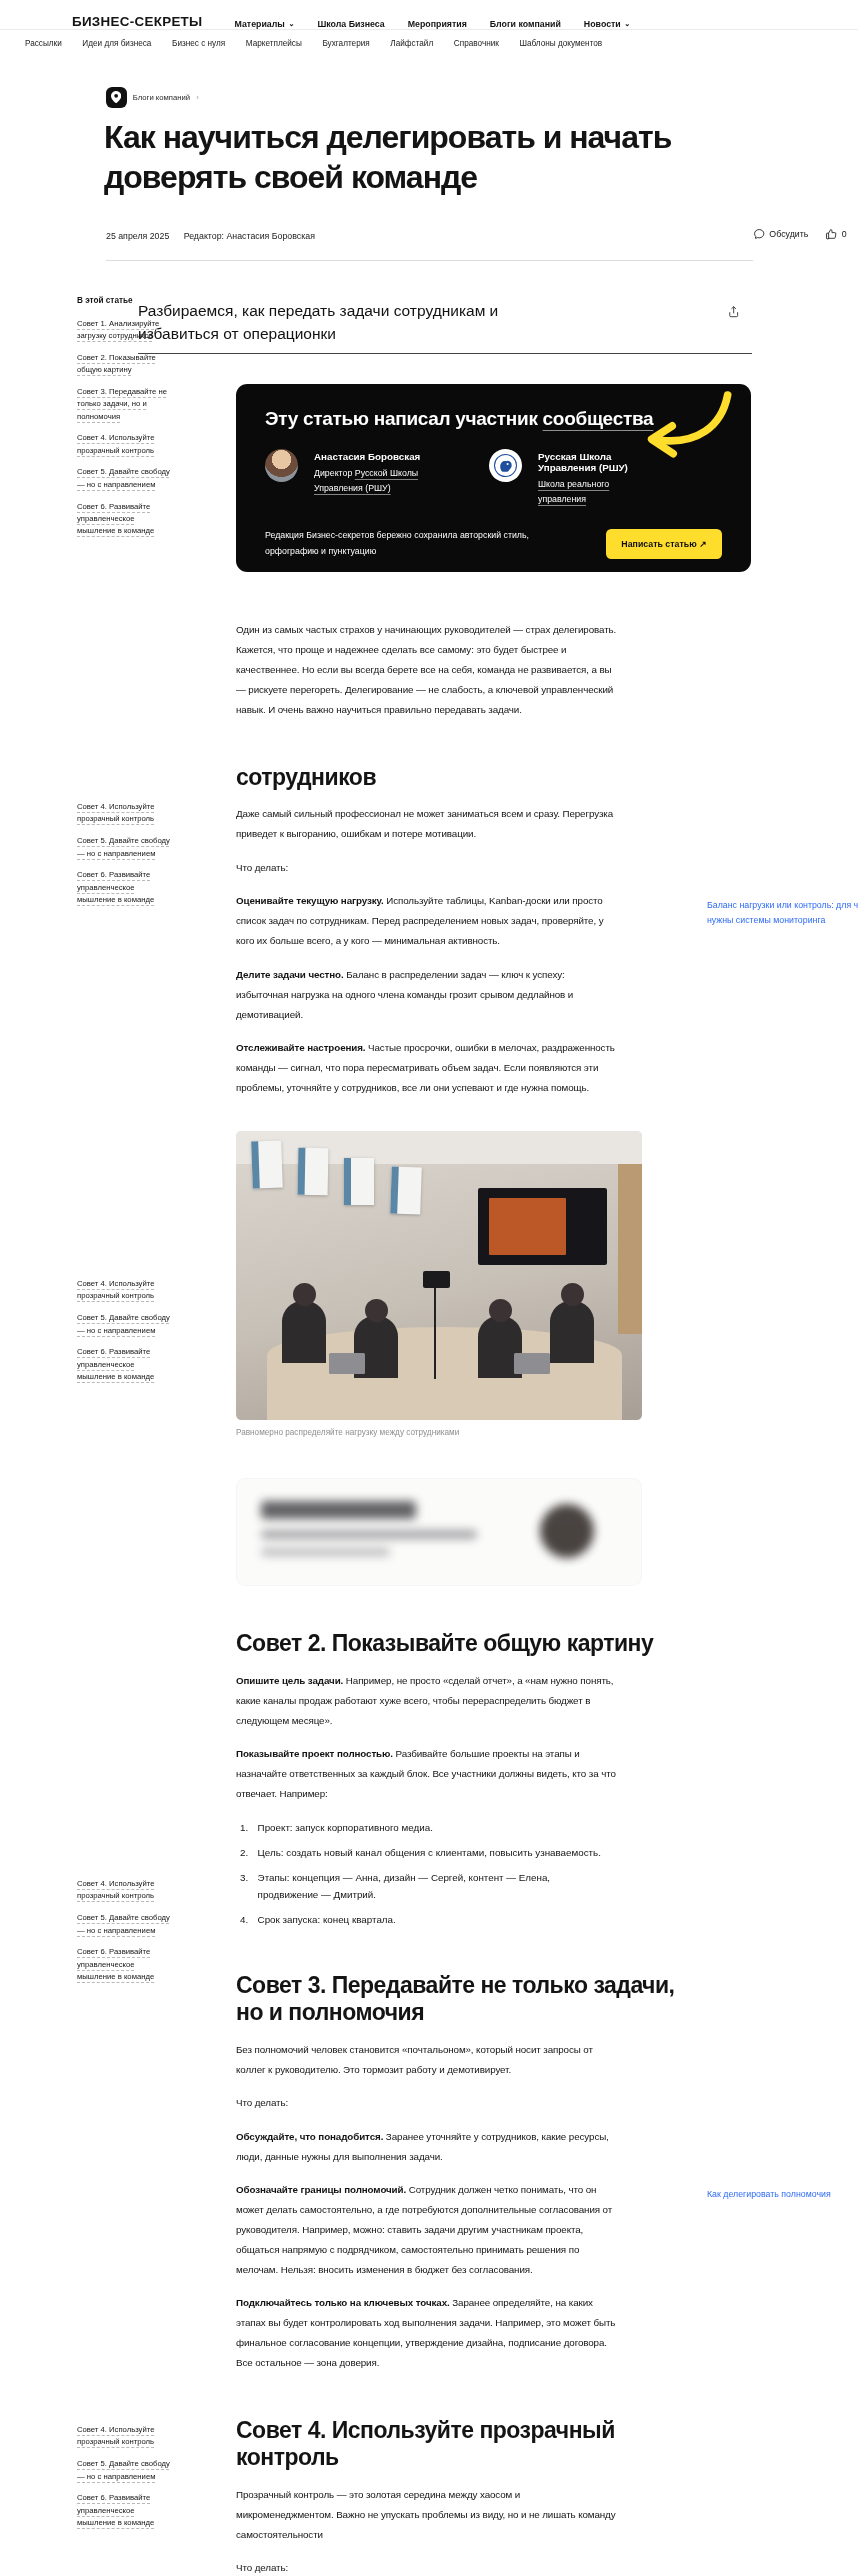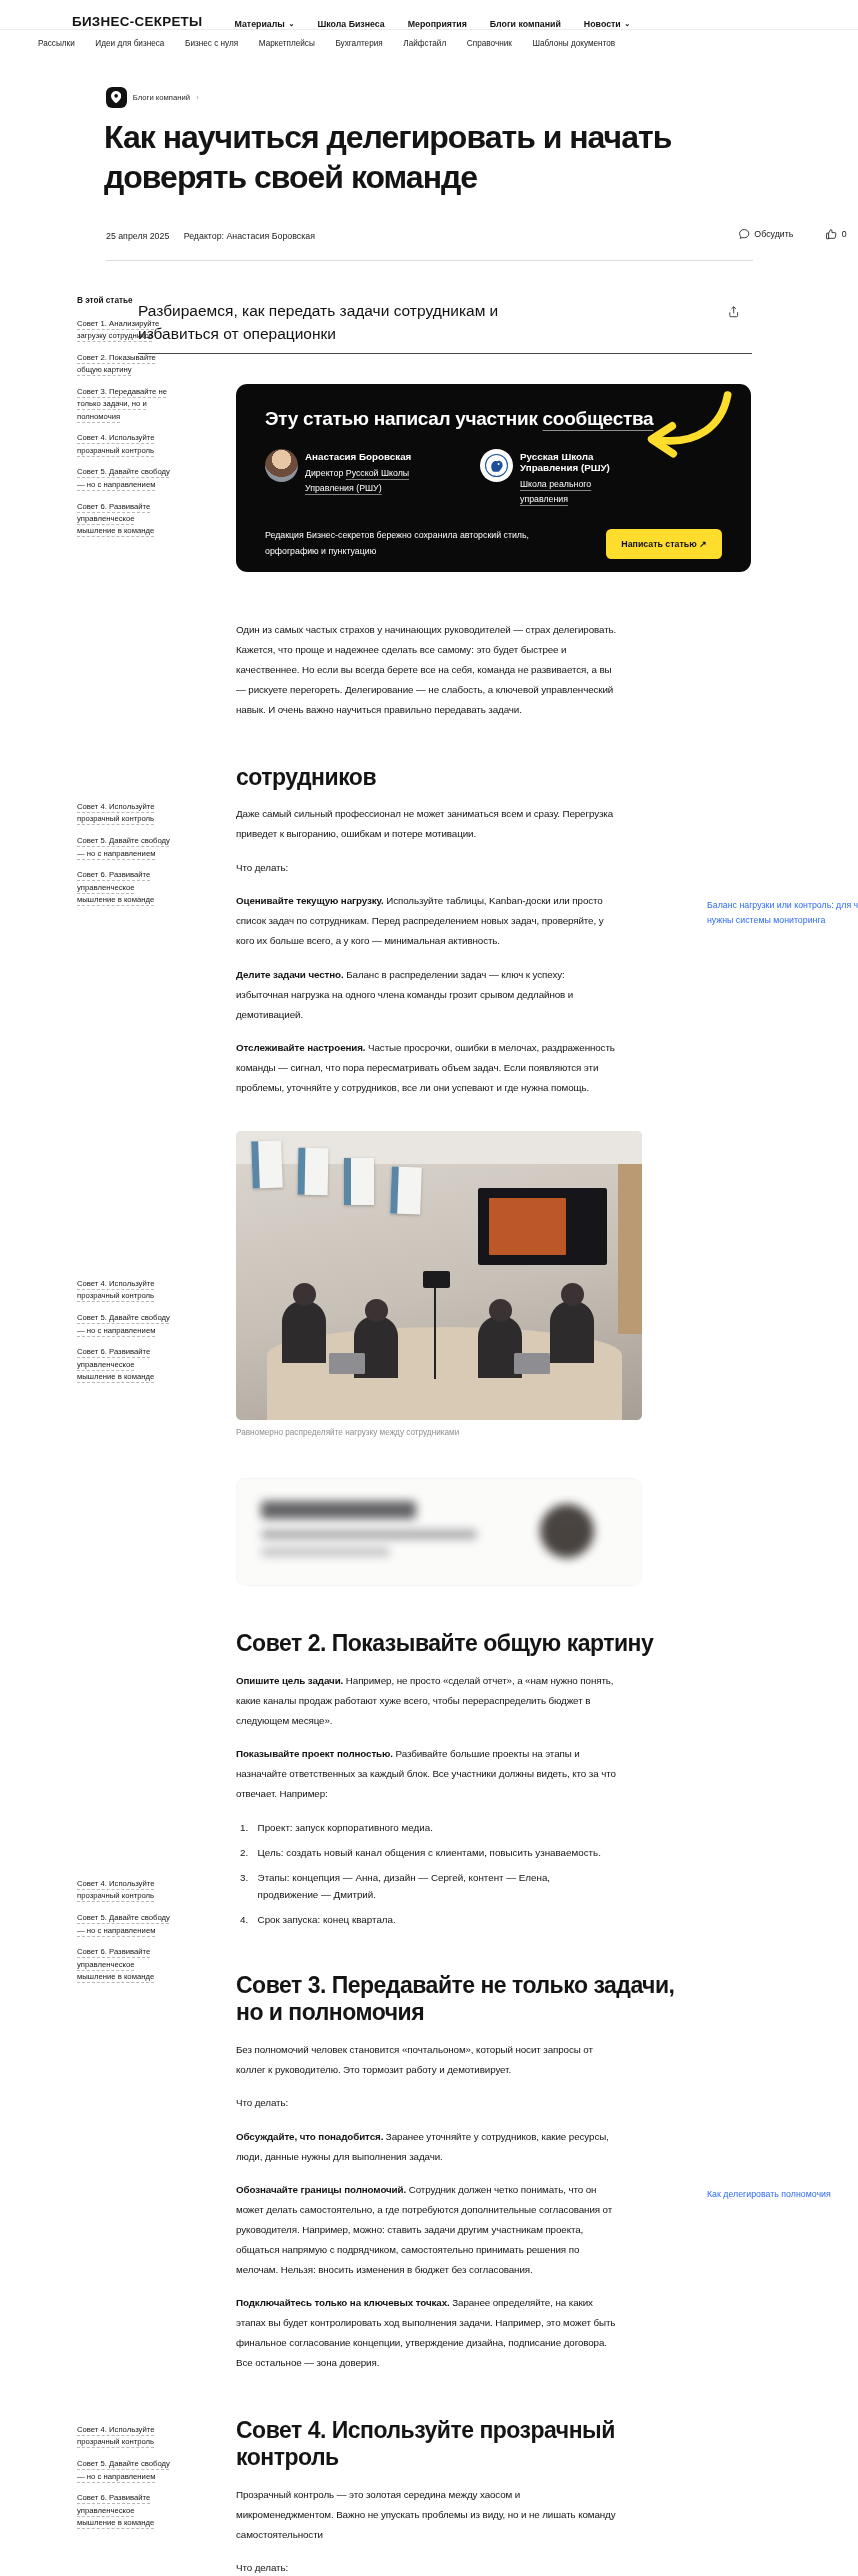--- a/index.html
+++ b/index.html
@@ -8,32 +8,32 @@
     width:858px; height:3902px; position:relative; overflow:hidden;
     font-family:"Liberation Sans", sans-serif; color:#141414;
     -webkit-font-smoothing:antialiased;
   }
   
   .hdr-row1 { height:30px; display:flex; align-items:flex-end; border-bottom:0.5px solid #ebebeb;padding-left:47px; }
   .logo { font-size:13.4px; font-weight:900; letter-spacing:0.3px; margin-left:25px; white-space:nowrap; }
   .nav { display:flex; gap:23px; margin-left:32px; }
   .nav-item { font-size:8.8px; font-weight:700; white-space:nowrap; cursor:pointer; display:flex; align-items:center; gap:3.6px; }
   .chev { font-size:7.2px; font-weight:700; transform:translateY(-1px); }
-  .hdr-row2 { height:26px; display:flex; align-items:center; gap:20.6px; padding-left:38px; }
+  .hdr-row2 { height:26px; display:flex; align-items:center; gap:20.6px; padding-left:25px; }
   .subnav-item { font-size:8.2px; font-weight:500; color:#1d1d1d; white-space:nowrap; cursor:pointer; }
 
   
   .crumb { position:absolute; left:106px; top:87px; display:flex; align-items:center; gap:6.2px; cursor:pointer; }
   .crumb-logo { width:20.6px; height:20.6px; border-radius:6.2px; background:#111; display:flex; align-items:center; justify-content:center; }
   .crumb-label { font-size:7.7px; color:#2b2b2b; }
   .crumb-chev { font-size:7.7px; color:#9a9a9a; }
   h1.title { position:absolute; left:104px; top:117px; font-size:32px; line-height:40px; font-weight:900; letter-spacing:-1px; }
   h1.title span { display:block; white-space:nowrap; }
   .byline { position:absolute; left:106px; top:231px; display:flex; gap:14.4px; font-size:8.8px; color:#1b1b1b; }
-  .meta { position:absolute; top:228px; right:11.3px; display:flex; align-items:center; gap:32px; }
+  .meta { position:absolute; top:228px; right:11.3px; display:flex; align-items:center; gap:17px; }
   .meta-item { display:flex; align-items:center; gap:4.1px; font-size:8.8px; cursor:pointer; }
   .rule1 { position:absolute; left:106px; top:260px; width:647px; height:0.5px; background:#dcdcdc; }
 
   
   .article-body { position:absolute; left:0; top:291px; width:858px; height:3611px; }
 
   .toc { position:absolute; left:77px; width:93px; }
   .toc-title { font-size:8.2px; font-weight:700; margin-bottom:12.4px; }
   .toc-item { display:block; font-size:7.7px; line-height:12.4px; color:#161616; margin-bottom:9.3px; cursor:pointer;
     text-decoration:underline dashed #b8b8b8; text-underline-offset:3.1px; text-decoration-thickness:0.5px; }
@@ -43,21 +43,21 @@
   .lede { position:absolute; left:138px; top:8.2px; width:433px; font-size:15.5px; line-height:23px; font-weight:400; color:#121212; }
   .share-btn { position:absolute; left:727px; top:14.4px; cursor:pointer; }
   .rule2 { position:absolute; left:138px; top:62px; width:614px; height:0.5px; background:#454545; }
 
   
   .banner { position:absolute; left:236px; top:93px; width:515px; height:188px; background:#0a0a0a; border-radius:11.3px; padding:24px 29px 20.6px; color:#fff; }
   .banner-title { font-size:19px; font-weight:800; letter-spacing:-0.3px; white-space:nowrap; }
   .banner-title .u { text-decoration:underline; text-decoration-color:rgba(255,255,255,.55); text-underline-offset:4.6px; text-decoration-thickness:0.5px; cursor:pointer; }
   .banner-arrow { position:absolute; right:17.5px; top:7.2px; }
   .authors { display:flex; gap:57px; margin-top:18.5px; }
-  .author { display:flex; gap:7px; }
+  .author { display:flex; gap:16px; }
   .avatar { width:33px; height:33px; border-radius:50%; flex:0 0 33px;
     background:radial-gradient(circle at 50% 32%, #e7c6a4 0 34%, #6d4c3b 35% 62%, #8d939b 63%); }
   .logo-circle { width:33px; height:33px; border-radius:50%; background:#fff; flex:0 0 33px; display:flex; align-items:center; justify-content:center; }
   .a-name { font-size:9.8px; font-weight:700; margin-top:2.1px; }
   .a-role { font-size:8.8px; line-height:15.5px; margin-top:4.1px; max-width:118px; color:#fff; }
   .a-role .lnk { text-decoration:underline; text-decoration-color:rgba(255,255,255,.5); text-underline-offset:2.6px; text-decoration-thickness:0.5px; cursor:pointer; }
   .banner-foot { display:flex; justify-content:space-between; align-items:center; margin-top:20.6px; }
   .banner-note { font-size:8.8px; line-height:15.5px; width:309px; }
   .banner-btn { background:#ffdd2d; color:#111; font-family:inherit; font-size:8.8px; font-weight:700; border:0; border-radius:5.2px; padding:9.8px 15.5px; cursor:pointer; white-space:nowrap; }
 

